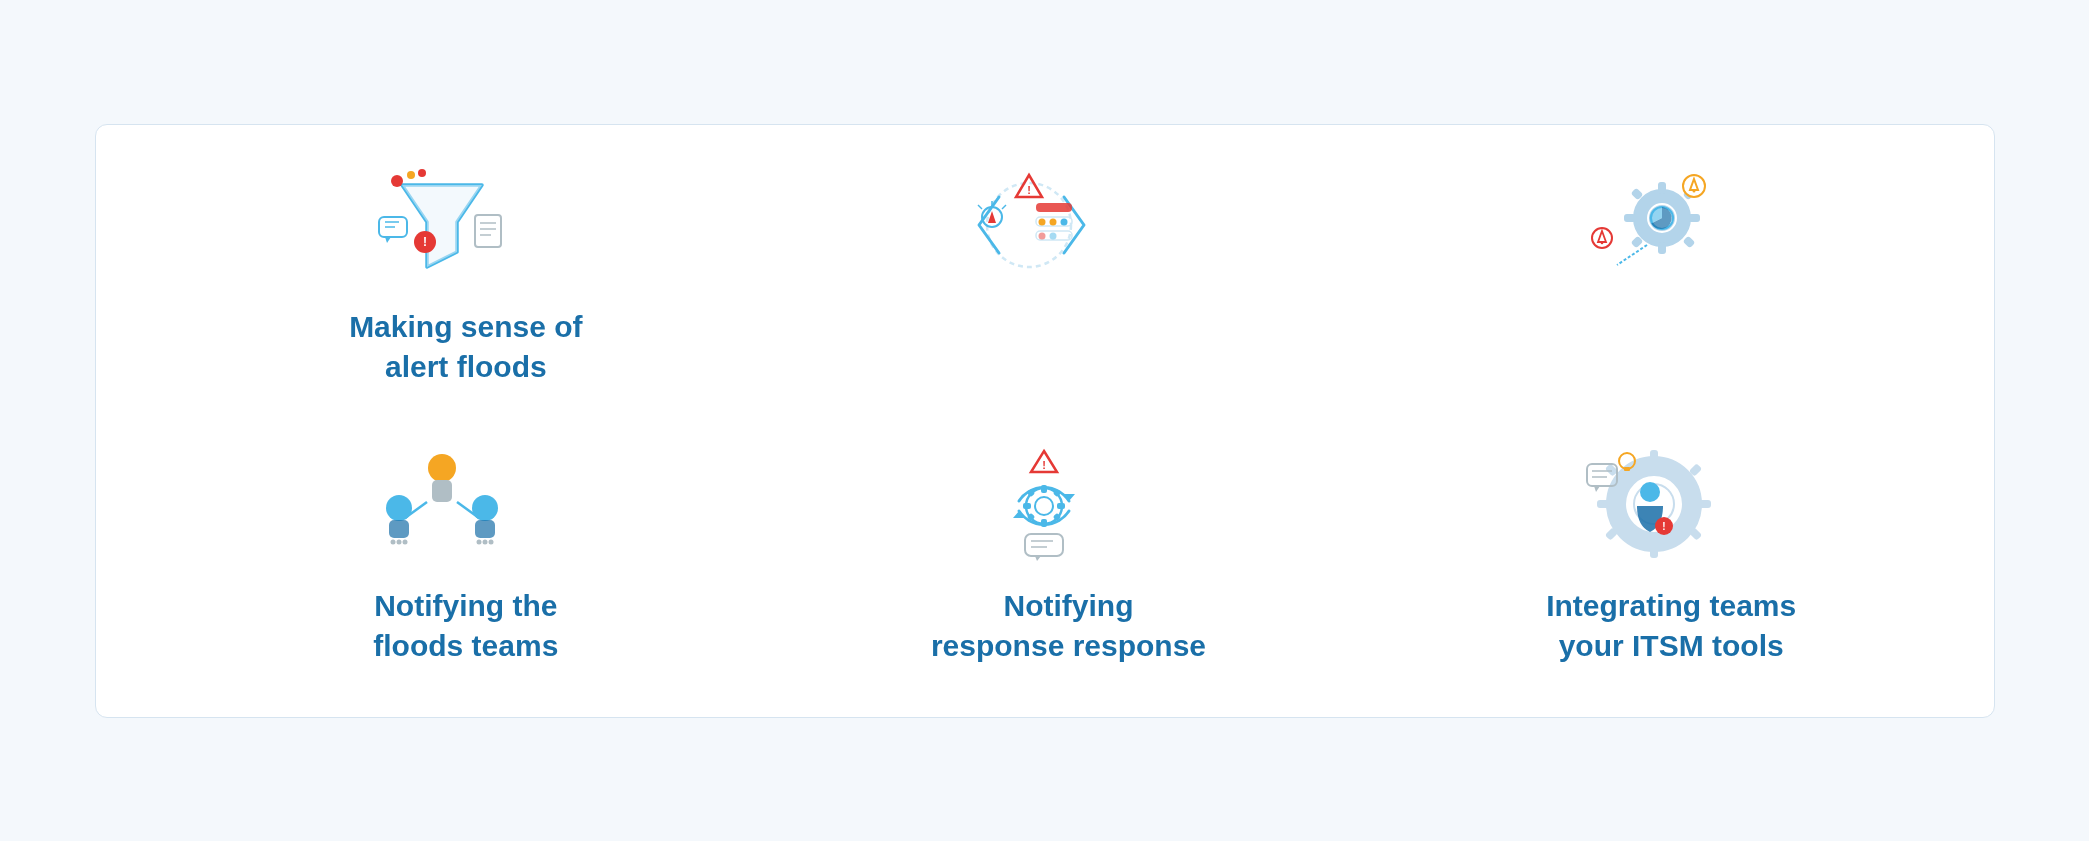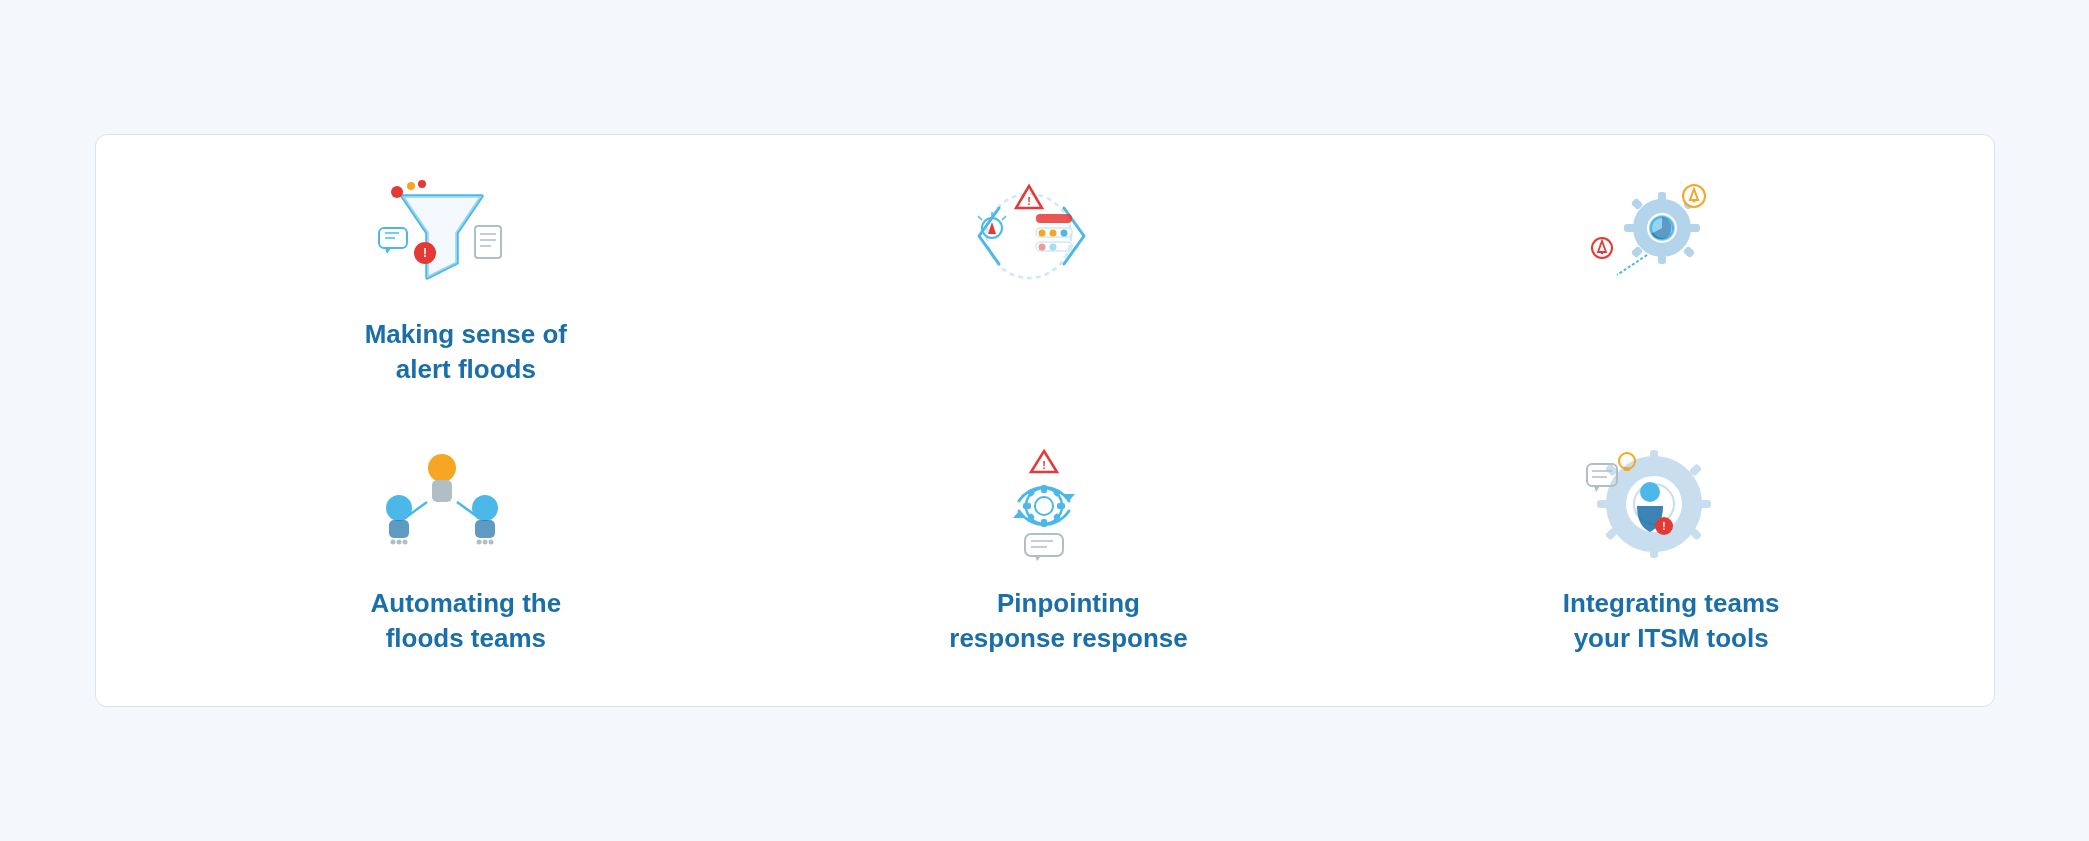--- a/index.html
+++ b/index.html
@@ -39,21 +39,21 @@
     .icon-area {
       width: 130px;
       height: 120px;
       display: flex;
       align-items: center;
       justify-content: center;
       margin-bottom: 22px;
     }
 
     .cell-label {
-      font-size: 26px;
+      font-size: 30px;
       font-weight: 700;
       color: #1a6fa8;
       line-height: 1.35;
       margin-left: 48px;
     }
 
     
     svg { overflow: visible; }
   </style>
 </head>
@@ -181,21 +181,21 @@
 
           <circle cx="16" cy="96" r="2.5" fill="#b0bec5"></circle>
           <circle cx="22" cy="96" r="2.5" fill="#b0bec5"></circle>
           <circle cx="28" cy="96" r="2.5" fill="#b0bec5"></circle>
           <circle cx="102" cy="96" r="2.5" fill="#b0bec5"></circle>
           <circle cx="108" cy="96" r="2.5" fill="#b0bec5"></circle>
           <circle cx="114" cy="96" r="2.5" fill="#b0bec5"></circle>
         </svg>
       </div>
       <div class="cell-label">
-        <span>Automating the</span><br>
+        <span>Notifying the</span><br>
         <span>floods teams</span>
       </div>
     </div>
 
     <div class="cell">
       <div class="icon-area">
         <svg width="130" height="115" viewBox="0 0 130 115">
 
           <path d="M40,55 A30,30 0 0,1 90,55" fill="none" stroke="#4bb8e8" stroke-width="3" stroke-linecap="round"></path>
 
@@ -220,21 +220,21 @@
           <polygon points="65,5 78,26 52,26" fill="none" stroke="#e53935" stroke-width="2.5"></polygon>
           <text x="65" y="23" text-anchor="middle" fill="#e53935" font-size="11" font-weight="bold">!</text>
 
           <rect x="46" y="88" width="38" height="22" rx="6" fill="none" stroke="#b0bec5" stroke-width="2"></rect>
           <line x1="52" y1="95" x2="74" y2="95" stroke="#b0bec5" stroke-width="1.5"></line>
           <line x1="52" y1="101" x2="68" y2="101" stroke="#b0bec5" stroke-width="1.5"></line>
           <polygon points="56,110 62,110 58,115" fill="#b0bec5"></polygon>
         </svg>
       </div>
       <div class="cell-label">
-        <span>Pinpointing</span><br>
+        <span>Notifying</span><br>
         <span>response response</span>
       </div>
     </div>
 
     <div class="cell">
       <div class="icon-area">
         <svg width="130" height="115" viewBox="0 0 130 115">
 
           <circle cx="72" cy="58" r="38" fill="none" stroke="#c8dded" stroke-width="20"></circle>
           <circle cx="72" cy="58" r="20" fill="white" stroke="#c8dded" stroke-width="2"></circle>

